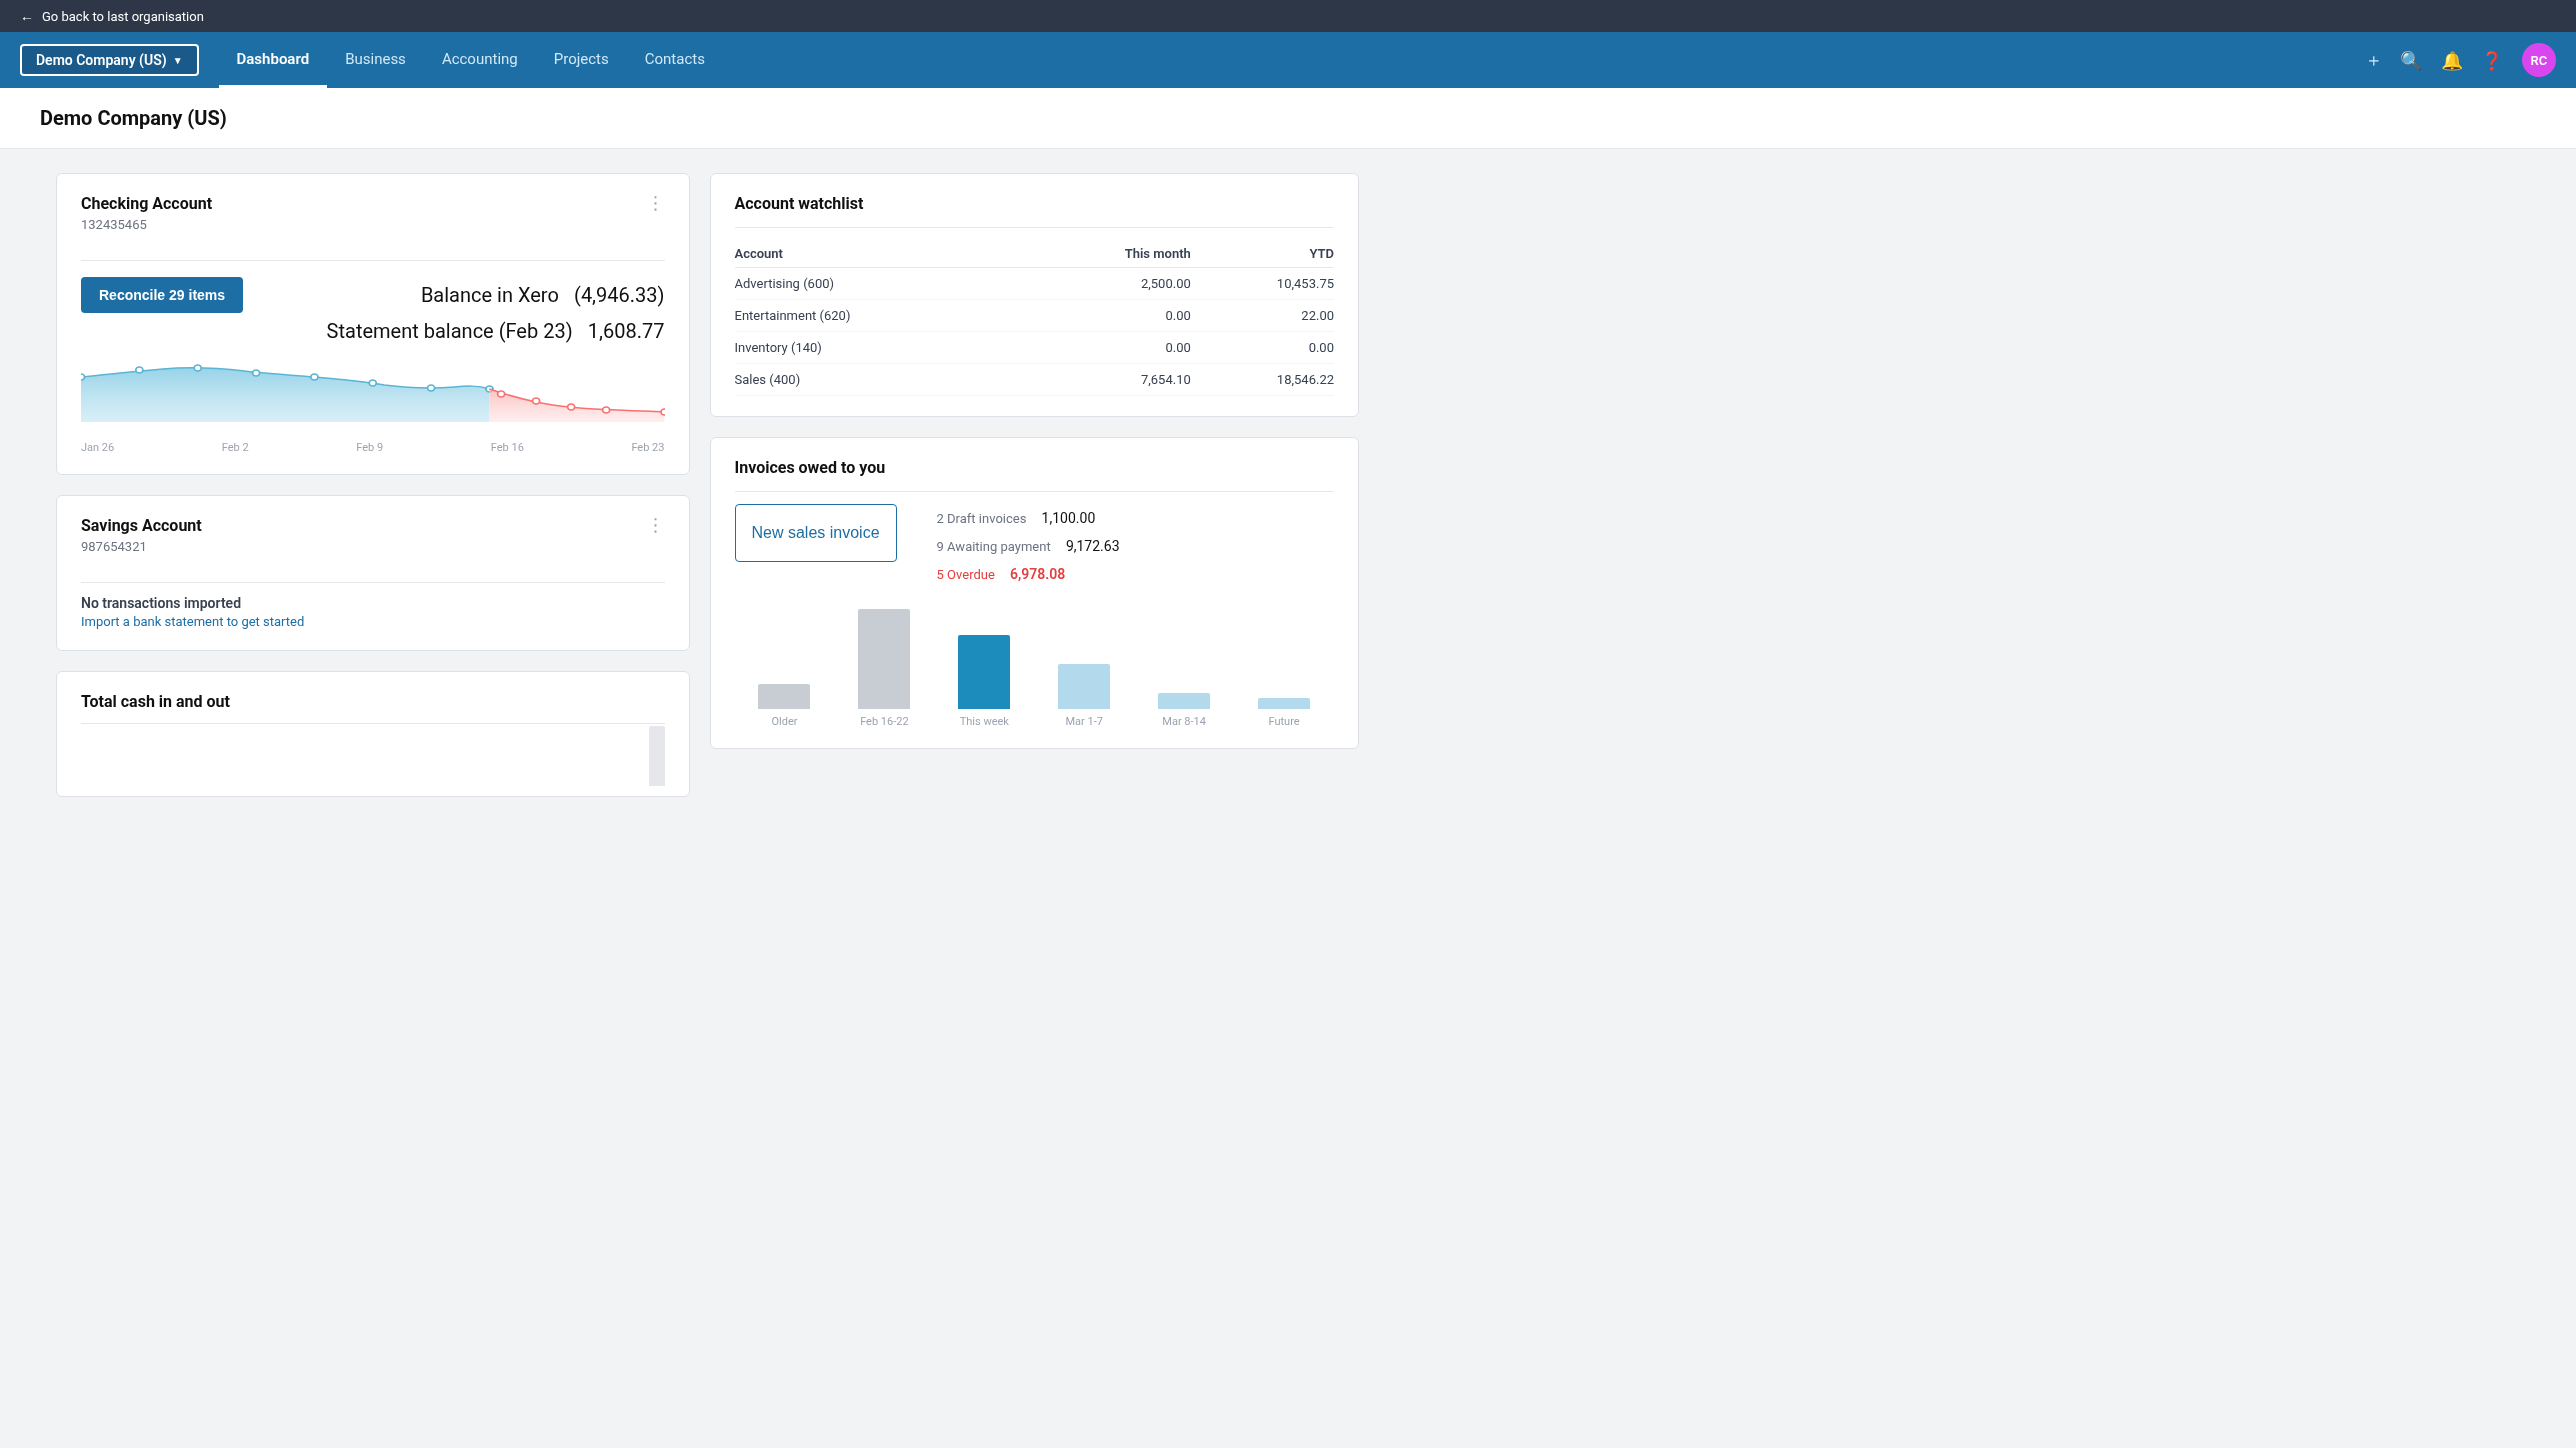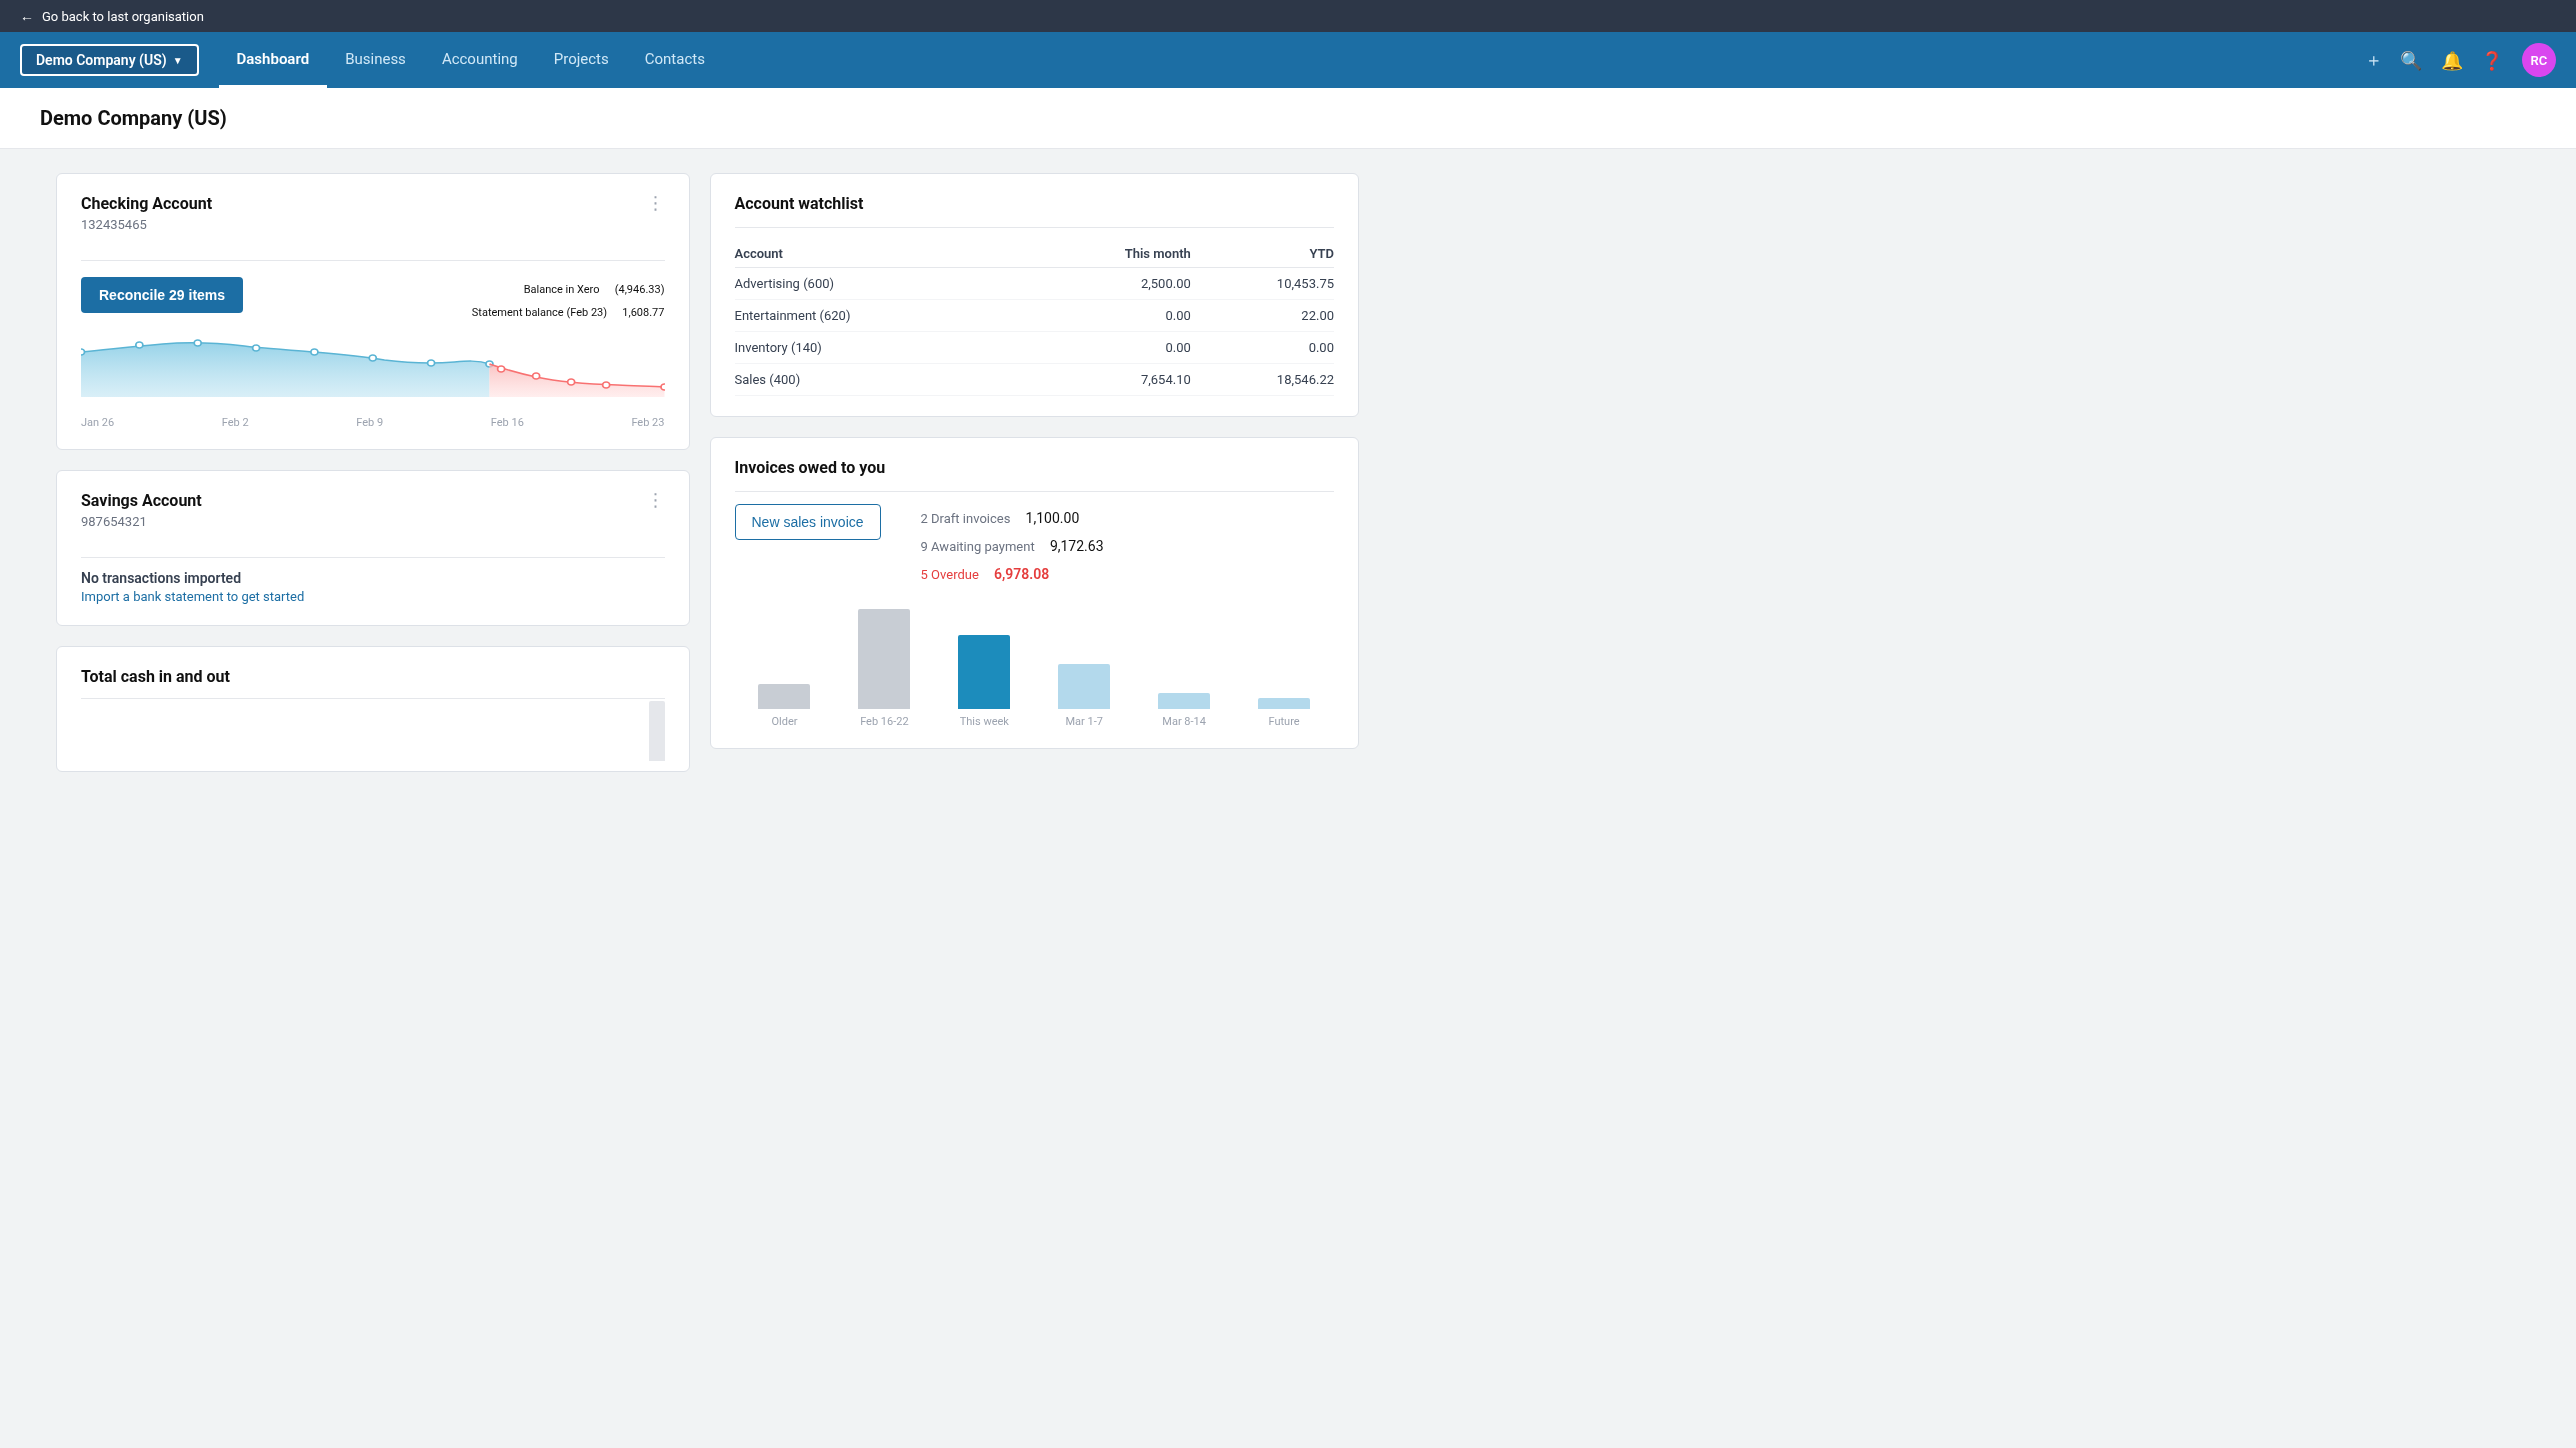--- a/index.html
+++ b/index.html
@@ -162,21 +162,21 @@
     }
     .balance-info {
       text-align: right;
       font-size: 13px;
       color: #6b7280;
       line-height: 1.8;
     }
     .balance-info span {
       color: #111;
       margin-left: 12px;
-      font-size: 11px;
+      font-size: 20px;
     }
 
     
     .chart-area {
       height: 80px;
       position: relative;
       margin: 8px 0 4px;
     }
     .chart-labels {
       display: flex;
@@ -230,22 +230,22 @@
       display: flex;
       gap: 40px;
       align-items: flex-start;
       margin-bottom: 20px;
     }
     .new-invoice-btn {
       background: #fff;
       border: 1px solid #1c6ea4;
       color: #1c6ea4;
       border-radius: 4px;
-      padding: 9px 16px;
-      font-size: 14px;
+      padding: 19px 16px;
+      font-size: 16px;
       font-weight: 500;
       cursor: pointer;
       white-space: nowrap;
     }
     .invoice-stats {
       flex: 1;
       text-align: left;
       font-size: 13px;
       line-height: 2;
       color: #6b7280;

